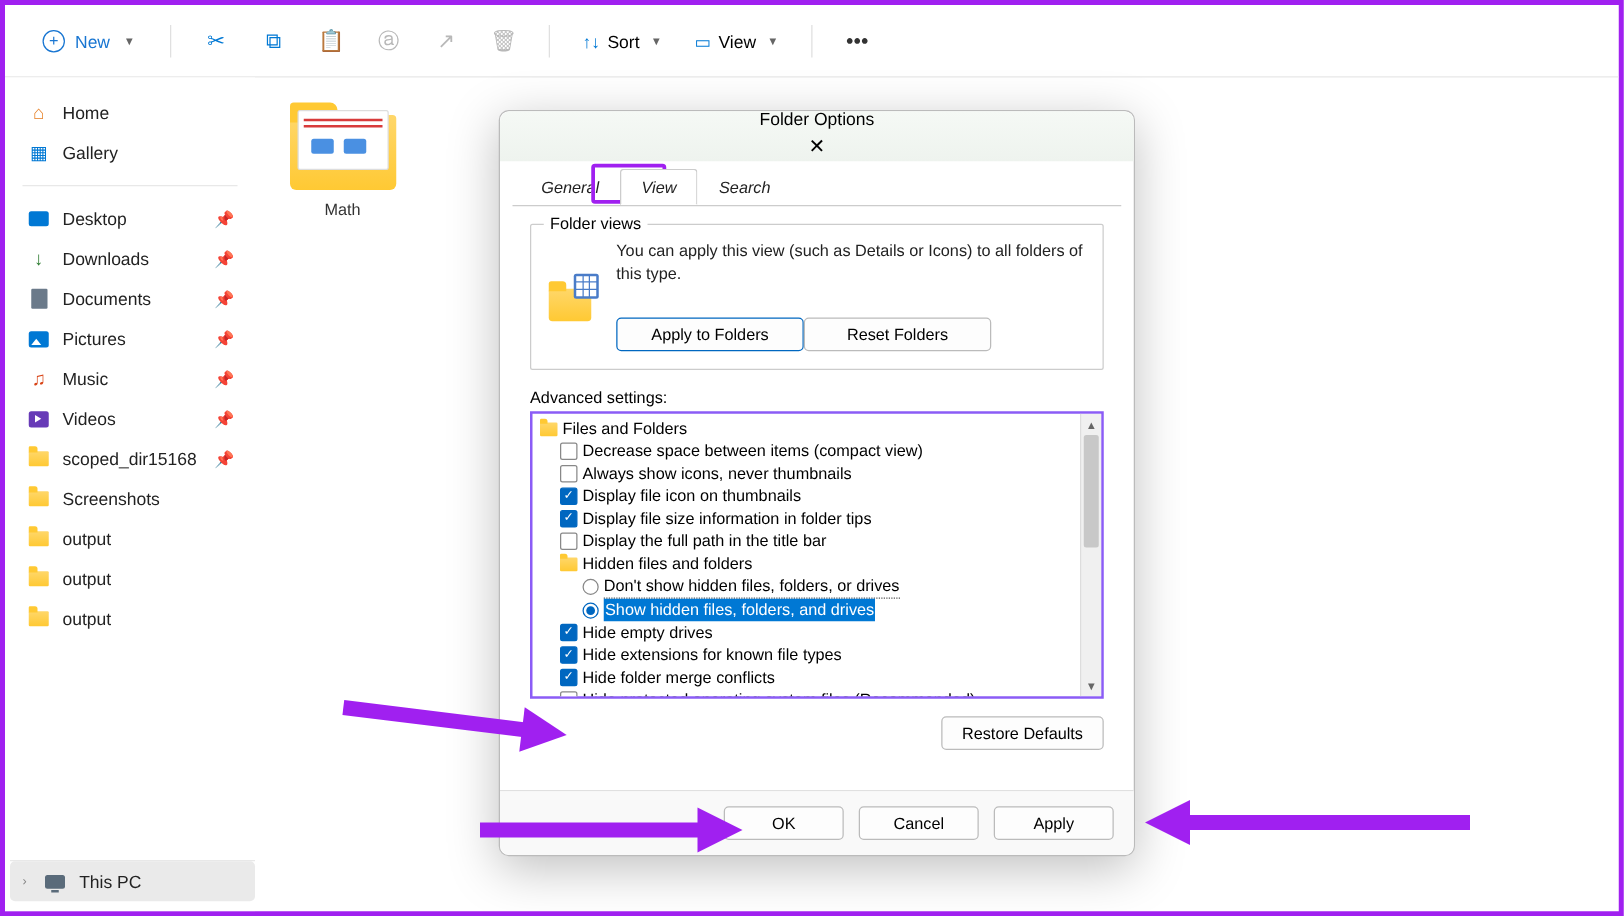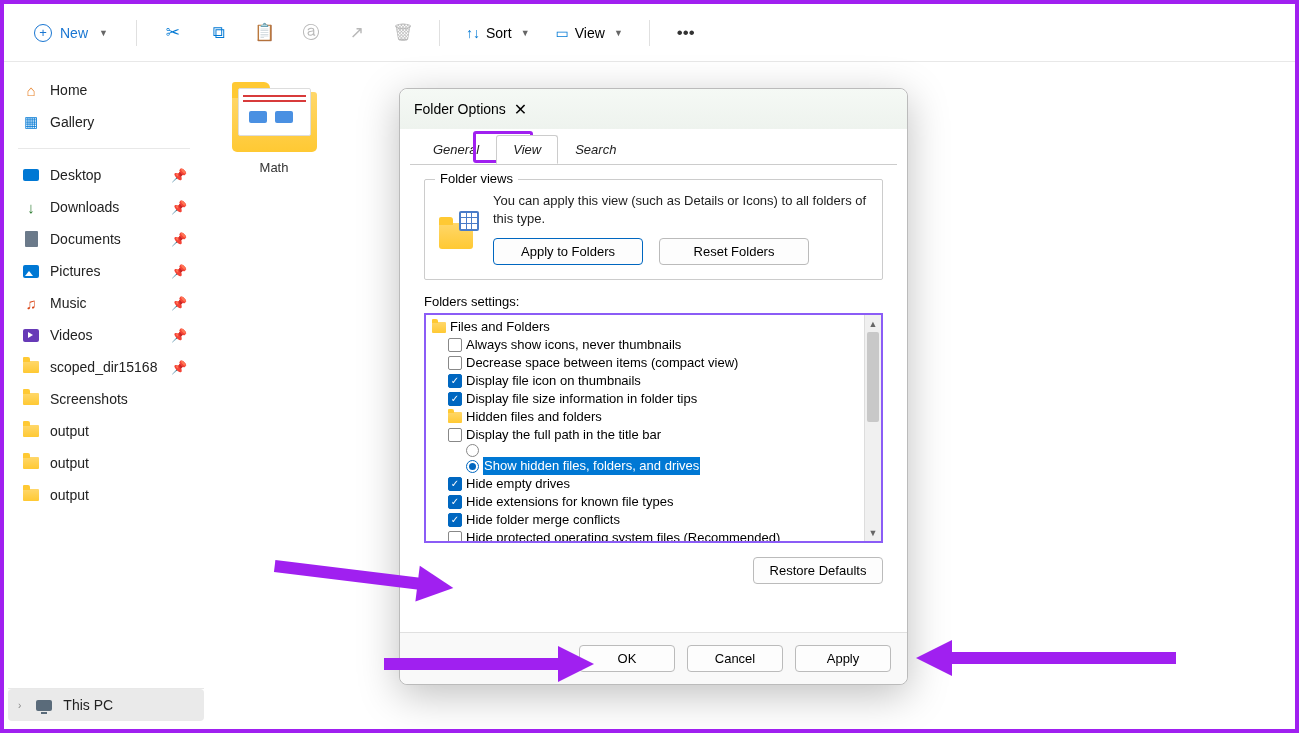--- a/index.html
+++ b/index.html
@@ -24,37 +24,37 @@
 .folder-item { width:100px; text-align:center; cursor:pointer; }
 .folder-icon { width:85px; height:70px; margin:0 auto 8px; position:relative; }
 .folder-back { position:absolute; bottom:0; width:85px; height:60px; background:linear-gradient(#ffd76a,#ffc933); border-radius:3px 3px 5px 5px; }
 .folder-back::before { content:''; position:absolute; top:-10px; left:0; width:38px; height:16px; background:#ffc933; border-radius:3px 6px 0 0; }
 .folder-paper { position:absolute; top:6px; left:6px; width:73px; height:48px; background:#fff; border:1px solid #ddd; border-radius:2px; }
 .fp-line { position:absolute; left:4px; right:4px; height:2px; background:#d83b3b; }
 .fp-blue { position:absolute; width:18px; height:12px; background:#4a90e2; border-radius:2px; }
 .folder-label { font-size:13px; color:#333; }
 
 .dialog { position:absolute; left:395px; top:84px; width:509px; height:597px; background:#fff; border:1px solid #bbb; border-radius:8px; box-shadow:0 10px 40px rgba(0,0,0,0.25); display:flex; flex-direction:column; }
-.dlg-title { height:40px; display:flex; align-items:center; padding:0 14px; font-size:14px; background:linear-gradient(#f5f9f5,#eef3ee); border-radius:8px 8px 0 0; justify-content:flex-start;}
+.dlg-title { height:40px; display:flex; align-items:center; padding:0 14px; font-size:14px; background:linear-gradient(#f5f9f5,#eef3ee); border-radius:8px 8px 0 0; justify-content:center;flex-direction:column;}
 .dlg-close { font-size:16px; cursor:pointer; padding:4px 8px; }
 .dlg-tabs { display:flex; padding:6px 10px 0 16px; position:relative;font-style:italic; }
 .dlg-tab { padding:6px 16px; font-size:13px; color:#222; cursor:pointer; border:1px solid transparent; position:relative; }
 .dlg-tab.active { border:1px solid #ccc; border-bottom:1px solid #fff; background:#fff; z-index:2; border-radius:3px 3px 0 0;}
 .tab-highlight { position:absolute; border:3px solid #a020f0; border-radius:3px; pointer-events:none; }
 .dlg-body { border-top:1px solid #ccc; margin:0 10px; padding:14px 14px 10px; flex:1; display:flex; flex-direction:column; overflow:hidden; }
 .fieldset { border:1px solid #ccc; border-radius:2px; padding:12px 14px 14px; position:relative; }
 .fieldset-label { position:absolute; top:-9px; left:10px; background:#fff; padding:0 5px; font-size:13px; }
 .fv-row { display:flex; gap:14px; align-items:center; }
 .fv-icon { width:40px; height:40px; flex-shrink:0; position:relative;}
 .fv-folder { position:absolute; bottom:0; width:34px; height:26px; background:linear-gradient(#ffd76a,#ffc933); border-radius:2px 2px 3px 3px; }
 .fv-folder::before { content:''; position:absolute; top:-6px; left:0; width:14px; height:8px; background:#ffc933; border-radius:2px 3px 0 0; }
 .fv-grid { position:absolute; top:2px; right:0; width:20px; height:20px; background:#4a7cc8; border-radius:2px; display:grid; grid-template-columns:1fr 1fr 1fr; grid-template-rows:1fr 1fr 1fr; gap:1px; padding:2px;}
 .fv-grid div { background:#fff; }
 .fv-text { font-size:13px; color:#222; line-height:1.4; }
-.fv-btns { display:flex; gap:16px; margin-top:10px; }
+.fv-btns { display:flex; gap:0; margin-top:26px; }
 .btn { padding:5px 0; width:150px; text-align:center; font-size:13px; border:1px solid #bbb; border-radius:4px; background:#fdfdfd; cursor:pointer; }
 .btn.primary { border-color:#0067c0; }
 .adv-label { font-size:13px; margin:14px 0 4px; }
 .tree { border:2px solid #8b5cf6; height:230px; overflow:hidden; position:relative; background:#fff; font-size:13px; display:flex;}
 .tree-content { flex:1; padding:3px 4px; overflow:hidden; }
 .tree-scroll { width:17px; background:#f0f0f0; position:relative; border-left:1px solid #ddd;}
 .tree-scroll .up,.tree-scroll .dn { position:absolute; left:0; right:0; height:17px; display:flex; align-items:center; justify-content:center; font-size:9px; color:#666;}
 .tree-scroll .up { top:0; } .tree-scroll .dn { bottom:0; }
 .tree-thumb { position:absolute; top:17px; left:2px; right:2px; height:90px; background:#c8c8c8; border-radius:2px; }
 .tree-row { display:flex; align-items:center; gap:4px; padding:0px 2px; line-height:18px; white-space:nowrap; }
@@ -263,53 +263,54 @@
         </div>
         <div style="flex:1;">
           <div class="fv-text">You can apply this view (such as Details or Icons) to all folders of this type.</div>
           <div class="fv-btns">
             <div class="btn primary"><span>Apply to Folders</span></div>
             <div class="btn"><span>Reset Folders</span></div>
           </div>
         </div>
       </div>
     </div>
-    <div class="adv-label">Folders settings:</div>
+    <div class="adv-label">Advanced settings:</div>
     <div class="tree">
       <div class="tree-content">
         <div class="tree-row">
             <span class="folder-mini"></span>
             <span>Files and Folders</span>
           </div>
         <div class="tree-row ind1">
             <span class="chk"></span>
+            <span>Decrease space between items (compact view)</span>
+          </div>
+        <div class="tree-row ind1">
+            <span class="chk"></span>
             <span>Always show icons, never thumbnails</span>
           </div>
         <div class="tree-row ind1">
+            <span class="chk on">✓</span>
+            <span>Display file icon on thumbnails</span>
+          </div>
+        <div class="tree-row ind1">
+            <span class="chk on">✓</span>
+            <span>Display file size information in folder tips</span>
+          </div>
+        <div class="tree-row ind1">
             <span class="chk"></span>
-            <span>Decrease space between items (compact view)</span>
-          </div>
-        <div class="tree-row ind1">
-            <span class="chk on">✓</span>
-            <span>Display file icon on thumbnails</span>
-          </div>
-        <div class="tree-row ind1">
-            <span class="chk on">✓</span>
-            <span>Display file size information in folder tips</span>
+            <span>Display the full path in the title bar</span>
           </div>
         <div class="tree-row ind1">
             <span class="folder-mini"></span>
             <span>Hidden files and folders</span>
           </div>
-        <div class="tree-row ind1">
-            <span class="chk"></span>
-            <span>Display the full path in the title bar</span>
-          </div>
         <div class="tree-row ind2">
             <span class="radio"></span>
+            <span class="dotted">Don't show hidden files, folders, or drives</span>
           </div>
         <div class="tree-row ind2">
             <span class="radio on"></span>
             <span class="hl">Show hidden files, folders, and drives</span>
           </div>
         <div class="tree-row ind1">
             <span class="chk on">✓</span>
             <span>Hide empty drives</span>
           </div>
         <div class="tree-row ind1">

